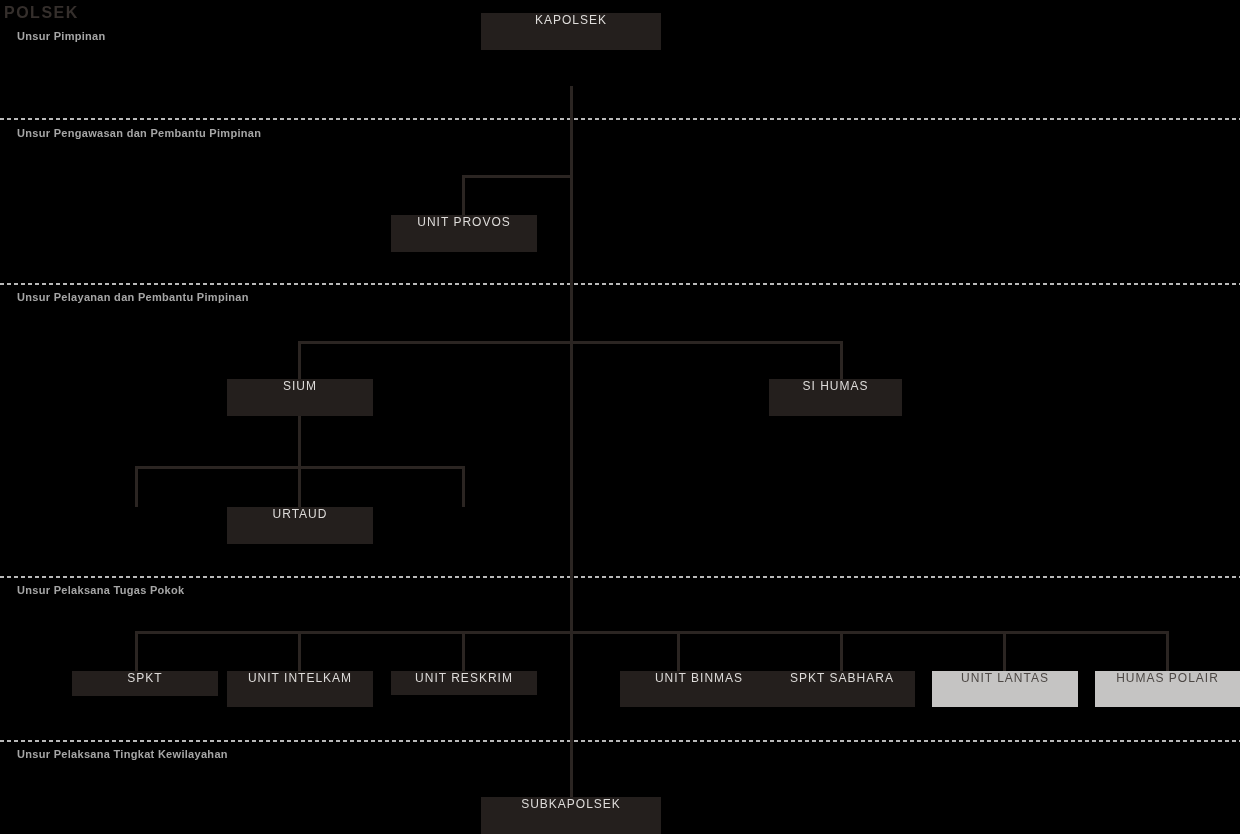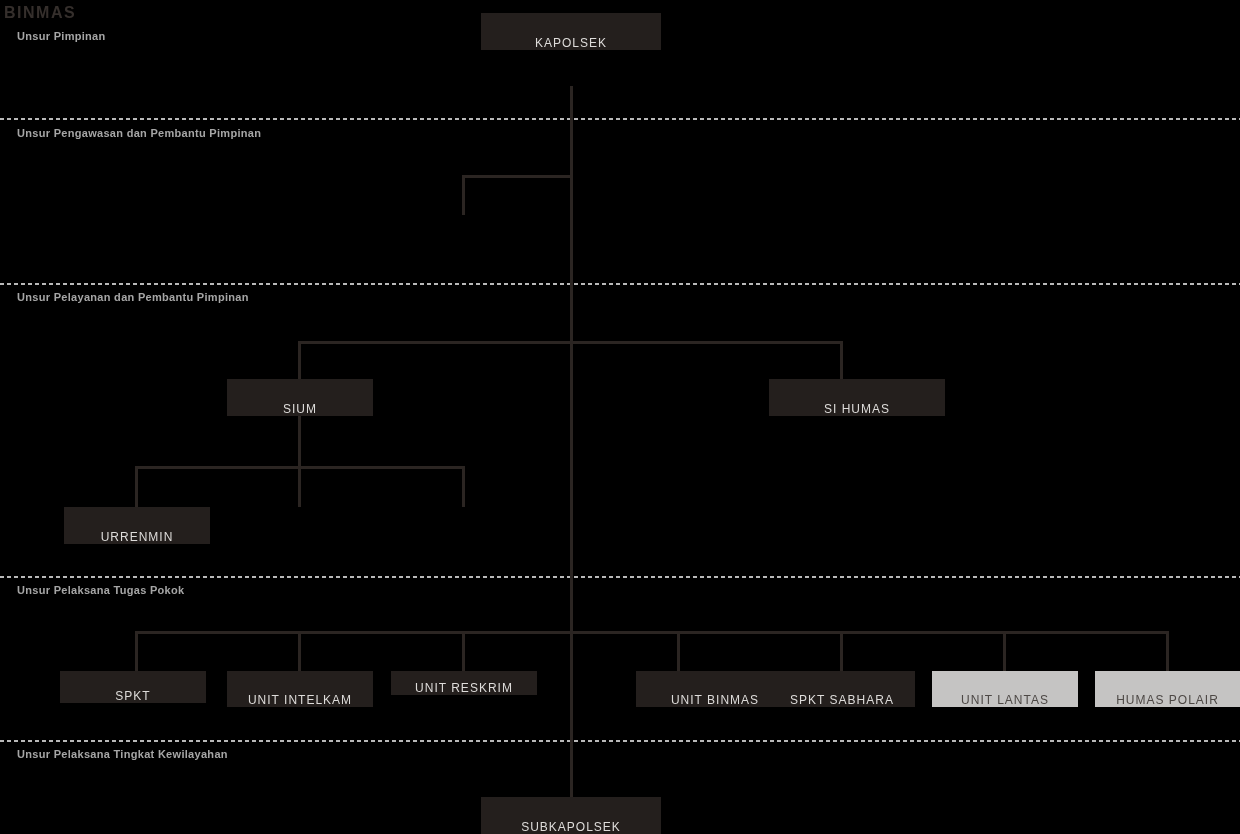--- a/index.html
+++ b/index.html
@@ -31,33 +31,33 @@
     color:var(--section-label);
     white-space:nowrap;
   }
   .divider{
     position:absolute;left:0;width:1240px;height:2px;z-index:1;
     background:repeating-linear-gradient(90deg,var(--divider) 0 4px,transparent 4px 7px);
   }
   .line{position:absolute;background:var(--connector);z-index:2;}
   .node{
     position:absolute;z-index:3;
-    display:flex;align-items:flex-end;justify-content:center;
+    display:flex;align-items:flex-start;justify-content:center;
     background:var(--node-dark);color:var(--node-text-light);
     font-size:12px;letter-spacing:1px;white-space:nowrap;
   }
   .node.gray{background:var(--node-gray);color:#e5e3e1;}
   .node.light{background:var(--node-light);color:var(--node-text-dark);}
 </style>
 </head>
 <body>
 
 <div id="canvas">
 
-  <div class="chart-title">BINMAS</div>
+  <div class="chart-title">POLSEK</div>
   <div class="sec-label" style="top:30px">Unsur Pimpinan</div>
   <div class="sec-label" style="top:127px">Unsur Pengawasan dan Pembantu Pimpinan</div>
   <div class="sec-label" style="top:291px">Unsur Pelayanan dan Pembantu Pimpinan</div>
   <div class="sec-label" style="top:584px">Unsur Pelaksana Tugas Pokok</div>
   <div class="sec-label" style="top:748px">Unsur Pelaksana Tingkat Kewilayahan</div>
 
   <div class="divider" style="top:118px"></div>
   <div class="divider" style="top:283px"></div>
   <div class="divider" style="top:576px"></div>
   <div class="divider" style="top:740px"></div>
@@ -83,42 +83,45 @@
   <div class="line" style="left:462px;top:631px;width:3px;height:40px"></div>
   <div class="line" style="left:677px;top:631px;width:3px;height:40px"></div>
   <div class="line" style="left:840px;top:631px;width:3px;height:40px"></div>
   <div class="line" style="left:1003px;top:631px;width:3px;height:40px"></div>
   <div class="line" style="left:1166px;top:631px;width:3px;height:40px"></div>
 
   <div class="node" style="left:481px;top:13px;width:180px;height:37px">
       <span>KAPOLSEK</span>
     </div>
 
+  <div class="node" style="left:391px;top:215px;width:146px;height:37px">
+      <span>UNIT PROVOS</span>
+    </div>
 
   <div class="node" style="left:227px;top:379px;width:146px;height:37px">
       <span>SIUM</span>
     </div>
-  <div class="node" style="left:769px;top:379px;width:176px;height:37px">
+  <div class="node" style="left:769px;top:379px;width:133px;height:37px">
       <span>SI HUMAS</span>
     </div>
 
-  <div class="node" style="left:64px;top:507px;width:146px;height:37px">
-      <span>URRENMIN</span>
+  <div class="node" style="left:227px;top:507px;width:146px;height:37px">
+      <span>URTAUD</span>
     </div>
 
-  <div class="node" style="left:60px;top:671px;width:146px;height:32px">
+  <div class="node" style="left:72px;top:671px;width:146px;height:25px">
       <span>SPKT</span>
     </div>
   <div class="node" style="left:227px;top:671px;width:146px;height:36px">
       <span>UNIT INTELKAM</span>
     </div>
   <div class="node" style="left:391px;top:671px;width:146px;height:24px">
       <span>UNIT RESKRIM</span>
     </div>
-  <div class="node" style="left:636px;top:671px;width:158px;height:36px">
+  <div class="node" style="left:620px;top:671px;width:158px;height:36px">
       <span>UNIT BINMAS</span>
     </div>
   <div class="node" style="left:769px;top:671px;width:146px;height:36px">
       <span>SPKT SABHARA</span>
     </div>
   <div class="node light" style="left:932px;top:671px;width:146px;height:36px">
       <span>UNIT LANTAS</span>
     </div>
   <div class="node light" style="left:1095px;top:671px;width:145px;height:36px">
       <span>HUMAS POLAIR</span>

